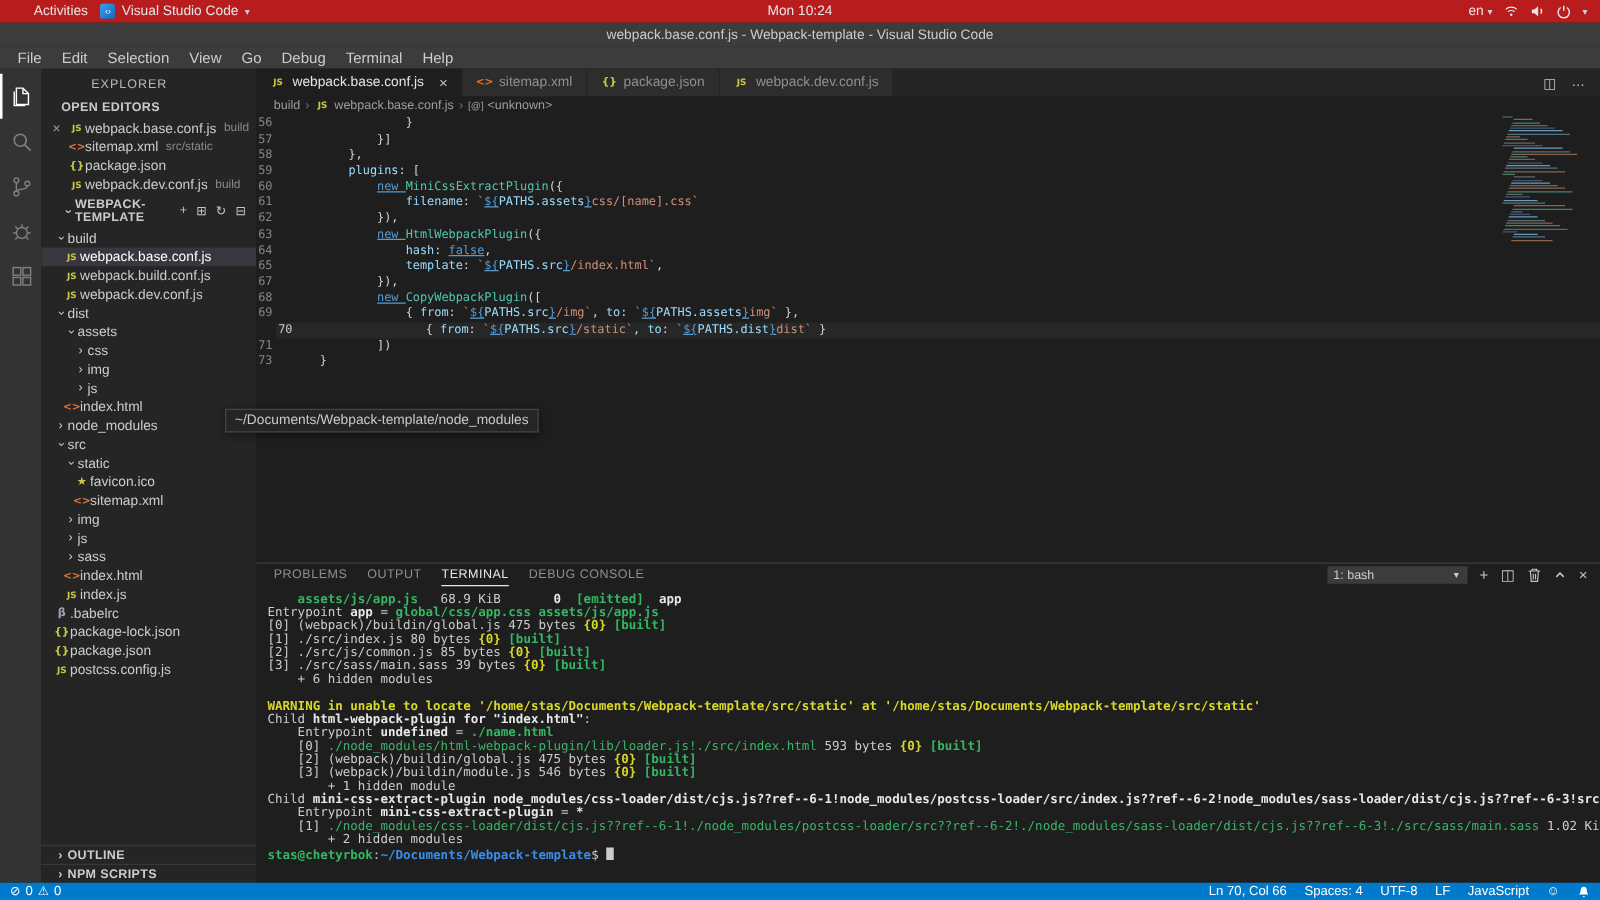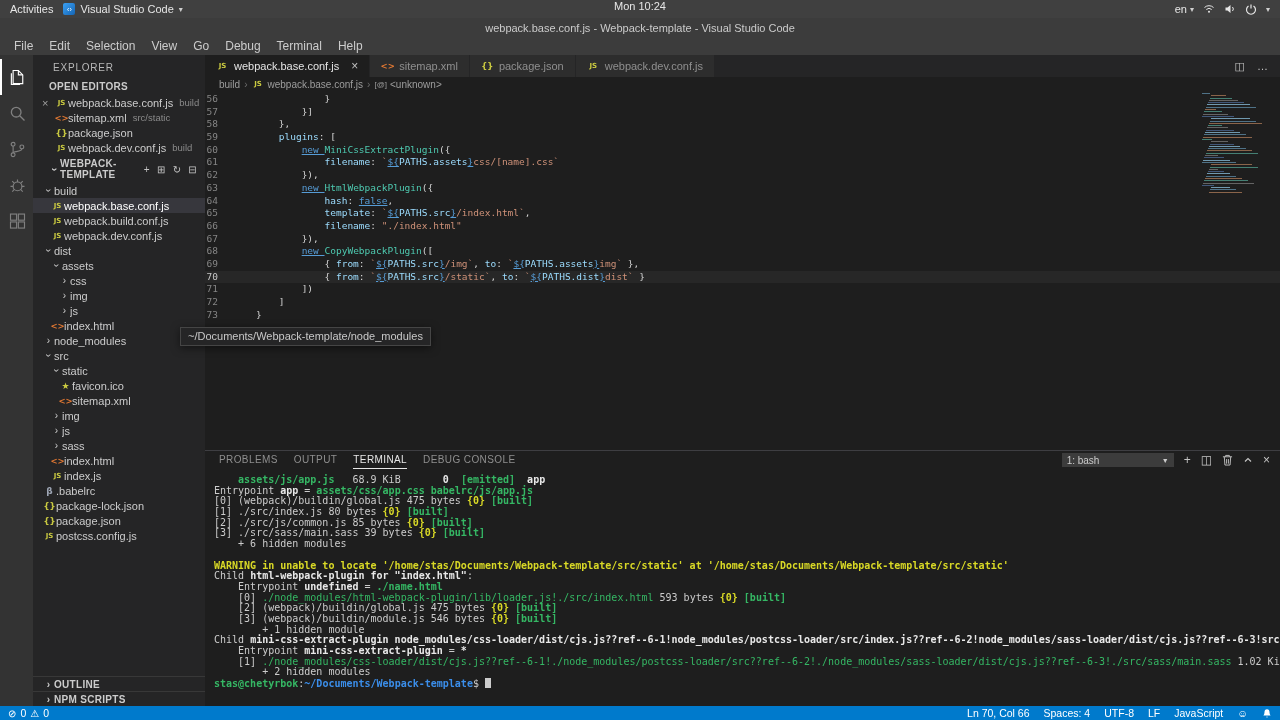--- a/index.html
+++ b/index.html
@@ -5,39 +5,39 @@
   * { box-sizing: border-box; }
   html,body { margin:0; padding:0; }
   body {
     width:1280px; height:720px; overflow:hidden;
     background:#1e1e1e;
     font-family:"Liberation Sans", sans-serif;
     position:relative;
     -webkit-user-select:none;
   }
   
-  .desktop-bar { height:18px; background:#404040; color:#e6e6e6; display:flex; font-size:11px; position:relative; }
+  .desktop-bar { height:18px; background:#b91c1c; color:#e6e6e6; display:flex; align-items:center; font-size:11px; position:relative;padding-left:17px; }
   .db-left { display:flex; align-items:center; gap:10px; padding-left:10px; }
   .vsc-glyph { width:12px; height:12px; border-radius:2px; background:linear-gradient(135deg,#3aa0f3,#1565b5); color:#fff; font-size:7px; display:flex; align-items:center; justify-content:center; }
   .db-center { position:absolute; left:50%; transform:translateX(-50%); }
   .db-right { margin-left:auto; display:flex; align-items:center; gap:9px; padding-right:10px; }
   .db-right svg { display:block; }
   .caret { font-size:8px; color:#cfcfcf; }
   
   .titlebar { height:19px; background:#3c3c3c; color:#cbcbcb; font-size:11px; display:flex; align-items:center; justify-content:center; }
   .menubar { height:18px; background:#3c3c3c; color:#cccccc; display:flex; align-items:center; font-size:12px; padding-left:6px; }
   .menu-item { padding:0 8px; height:100%; display:flex; align-items:center; }
   
   .main { display:flex; height:651px; }
   .activitybar { width:33px; background:#333333; display:flex; flex-direction:column; padding-top:4px; flex:none; }
   .ab-item { height:36px; display:flex; align-items:center; justify-content:center; color:#808080; border-left:2px solid transparent; }
   .ab-item.active { color:#ffffff; border-left-color:#ffffff; }
   
   .sidebar { width:172px; background:#252526; color:#cccccc; flex:none; position:relative; overflow:hidden; }
-  .sb-title { font-size:10px; color:#b8b8b8; padding:7px 0 5px 20px; letter-spacing:0.8px; }
+  .sb-title { font-size:10px; color:#b8b8b8; padding:7px 0 5px 20px; letter-spacing:0.8px;margin-left:20px; }
   .sect-header { font-size:10px; font-weight:bold; color:#cbcbcb; padding:3px 0 3px 16px; letter-spacing:0.3px; display:flex; align-items:center; }
   .ws-actions { margin-left:auto; display:flex; gap:7px; padding-right:8px; color:#c5c5c5; font-size:10px; font-weight:normal; }
   .oe-row { display:flex; align-items:center; height:15px; padding-left:22px; font-size:11px; position:relative; white-space:nowrap; }
   .oe-close { position:absolute; left:9px; color:#a0a0a0; font-size:11px; }
   .tdesc { color:#8a8a8a; font-size:9.5px; margin-left:6px; }
   .trow { display:flex; align-items:center; height:15px; font-size:11px; white-space:nowrap; }
   .trow.selected { background:#37373d; color:#ffffff; }
   .chev { width:11px; flex:none; display:inline-block; color:#cccccc; font-size:10px; text-align:center; line-height:11px; }
   .chev.exp { transform:rotate(90deg); }
   .fic { width:13px; flex:none; display:inline-flex; justify-content:center; font-size:8.5px; font-weight:bold; font-family:"DejaVu Sans", sans-serif; }
@@ -58,21 +58,21 @@
   .tab.active { background:#1e1e1e; color:#e4e4e4; }
   .tab-close { margin-left:7px; color:#c0c0c0; font-size:12px; }
   .tab-actions { margin-left:auto; display:flex; align-items:center; gap:12px; color:#c5c5c5; font-size:11px; padding-right:12px; }
   .breadcrumbs { height:14px; display:flex; align-items:center; font-size:10px; color:#9d9d9d; padding-left:14px; gap:4px; flex:none; white-space:nowrap; }
   .bc-item { display:inline-flex; align-items:center; gap:3px; }
   .bc-sep { color:#6d6d6d; }
   .bc-sym { color:#9d9d9d; font-size:8px; }
   .code-area { flex:1; position:relative; overflow:hidden; padding-top:2px; }
   .code-line { display:flex; height:12.7px; line-height:12.7px; font-family:"DejaVu Sans Mono", monospace; font-size:9.5px; }
   .code-line .ln { width:28px; flex:none; text-align:right; padding-right:15px; color:#858585; }
-  .code-line.cur { background:rgba(130,130,130,0.10); }
+  .code-line.cur { background:rgba(130,130,130,0.10);margin-left:16px; }
   .code-line.cur .ln { color:#c6c6c6; }
   .lc { margin:0; white-space:pre; font:inherit; color:var(--syn-p); }
   .s-p { color:var(--syn-p); } .s-k { color:var(--syn-k);text-decoration:underline; } .s-c { color:var(--syn-c); }
   .s-pr { color:var(--syn-pr); } .s-v { color:var(--syn-v); } .s-s { color:var(--syn-s); }
   .minimap { position:absolute; top:2px; right:18px; width:62px; height:108px; overflow:hidden; }
   .mm-bar { height:1px; margin-bottom:1.3px; opacity:0.65; }
   
   .panel { height:256px; flex:none; border-top:1px solid #3e3e42; display:flex; flex-direction:column; }
   .panel-header { height:18px; flex:none; display:flex; align-items:center; padding:0 10px 0 14px; }
   .ptab { font-size:10px; letter-spacing:0.4px; color:#8f8f8f; margin-right:16px; height:100%; display:flex; align-items:center; border-bottom:1px solid transparent; }
@@ -415,46 +415,38 @@
           </div>
           <div class="code-line">
             <span class="ln">64</span>
             <pre class="lc"><span class="s-p">                </span><span class="s-pr">hash</span><span class="s-p">: </span><span class="s-k">false</span><span class="s-p">,</span></pre>
           </div>
           <div class="code-line">
             <span class="ln">65</span>
             <pre class="lc"><span class="s-p">                </span><span class="s-pr">template</span><span class="s-p">: </span><span class="s-s">`</span><span class="s-k">${</span><span class="s-v">PATHS.src</span><span class="s-k">}</span><span class="s-s">/index.html`</span><span class="s-p">,</span></pre>
           </div>
           <div class="code-line">
-            <span class="ln">66</span>
-            <pre class="lc"><span class="s-p">                </span><span class="s-pr">filename</span><span class="s-p">: </span><span class="s-s">"./index.html"</span></pre>
-          </div>
-          <div class="code-line">
             <span class="ln">67</span>
             <pre class="lc"><span class="s-p">            }),</span></pre>
           </div>
           <div class="code-line">
             <span class="ln">68</span>
             <pre class="lc"><span class="s-p">            </span><span class="s-k">new </span><span class="s-c">CopyWebpackPlugin</span><span class="s-p">([</span></pre>
           </div>
           <div class="code-line">
             <span class="ln">69</span>
             <pre class="lc"><span class="s-p">                { </span><span class="s-pr">from</span><span class="s-p">: </span><span class="s-s">`</span><span class="s-k">${</span><span class="s-v">PATHS.src</span><span class="s-k">}</span><span class="s-s">/img`</span><span class="s-p">, </span><span class="s-pr">to</span><span class="s-p">: </span><span class="s-s">`</span><span class="s-k">${</span><span class="s-v">PATHS.assets</span><span class="s-k">}</span><span class="s-s">img`</span><span class="s-p"> },</span></pre>
           </div>
           <div class="code-line cur">
             <span class="ln">70</span>
             <pre class="lc"><span class="s-p">                { </span><span class="s-pr">from</span><span class="s-p">: </span><span class="s-s">`</span><span class="s-k">${</span><span class="s-v">PATHS.src</span><span class="s-k">}</span><span class="s-s">/static`</span><span class="s-p">, </span><span class="s-pr">to</span><span class="s-p">: </span><span class="s-s">`</span><span class="s-k">${</span><span class="s-v">PATHS.dist</span><span class="s-k">}</span><span class="s-s">dist`</span><span class="s-p"> }</span></pre>
           </div>
           <div class="code-line">
             <span class="ln">71</span>
             <pre class="lc"><span class="s-p">            ])</span></pre>
-          </div>
-          <div class="code-line">
-            <span class="ln">72</span>
-            <pre class="lc"><span class="s-p">        ]</span></pre>
           </div>
           <div class="code-line">
             <span class="ln">73</span>
             <pre class="lc"><span class="s-p">    }</span></pre>
           </div>
         </div>
       <div class="minimap">
           <div class="mm-bar" style="width: 8px; margin-left: 2px; background: rgb(106, 159, 192);"></div>
           <div class="mm-bar" style="width: 15px; margin-left: 11px; background: rgb(197, 138, 99);"></div>
           <div class="mm-bar" style="width: 22px; margin-left: 10px; background: rgb(91, 179, 162);"></div>
@@ -524,21 +516,21 @@
           <span>
               <svg width="10" height="10" viewBox="0 0 10 10" fill="none" stroke="currentColor" stroke-width="1.2">
                 <path d="M2 6.5l3-3 3 3"></path>
               </svg>
             </span>
           <span>×</span>
         </div>
       </div>
       <div class="terminal">
           <div class="tl"><span class="tt">    </span><span class="tgb">assets/js/app.js</span><span class="tt">   68.9 KiB       </span><span class="twb">0</span><span class="tt">  </span><span class="tgb">[emitted]</span><span class="tt">  </span><span class="twb">app</span></div>
-          <div class="tl"><span class="tt">Entrypoint </span><span class="twb">app</span><span class="tt"> = </span><span class="tgb">assets/css/app.css babelrc/js/app.js</span></div>
+          <div class="tl"><span class="tt">Entrypoint </span><span class="twb">app</span><span class="tt"> = </span><span class="tgb">global/css/app.css assets/js/app.js</span></div>
           <div class="tl"><span class="tt">[0] (webpack)/buildin/global.js 475 bytes </span><span class="tyb">{0}</span><span class="tt"> </span><span class="tgb">[built]</span></div>
           <div class="tl"><span class="tt">[1] ./src/index.js 80 bytes </span><span class="tyb">{0}</span><span class="tt"> </span><span class="tgb">[built]</span></div>
           <div class="tl"><span class="tt">[2] ./src/js/common.js 85 bytes </span><span class="tyb">{0}</span><span class="tt"> </span><span class="tgb">[built]</span></div>
           <div class="tl"><span class="tt">[3] ./src/sass/main.sass 39 bytes </span><span class="tyb">{0}</span><span class="tt"> </span><span class="tgb">[built]</span></div>
           <div class="tl"><span class="tt">    + 6 hidden modules</span></div>
           <div class="tl"><span class="tt"></span></div>
           <div class="tl"><span class="tyb">WARNING in unable to locate '/home/stas/Documents/Webpack-template/src/static' at '/home/stas/Documents/Webpack-template/src/static'</span></div>
           <div class="tl"><span class="tt">Child </span><span class="twb">html-webpack-plugin for "index.html"</span><span class="tt">:</span></div>
           <div class="tl"><span class="tt">    Entrypoint </span><span class="twb">undefined</span><span class="tt"> = </span><span class="tgb">./name.html</span></div>
           <div class="tl"><span class="tt">    [0] </span><span class="tg">./node_modules/html-webpack-plugin/lib/loader.js!./src/index.html</span><span class="tt"> 593 bytes </span><span class="tyb">{0}</span><span class="tt"> </span><span class="tgb">[built]</span></div>

